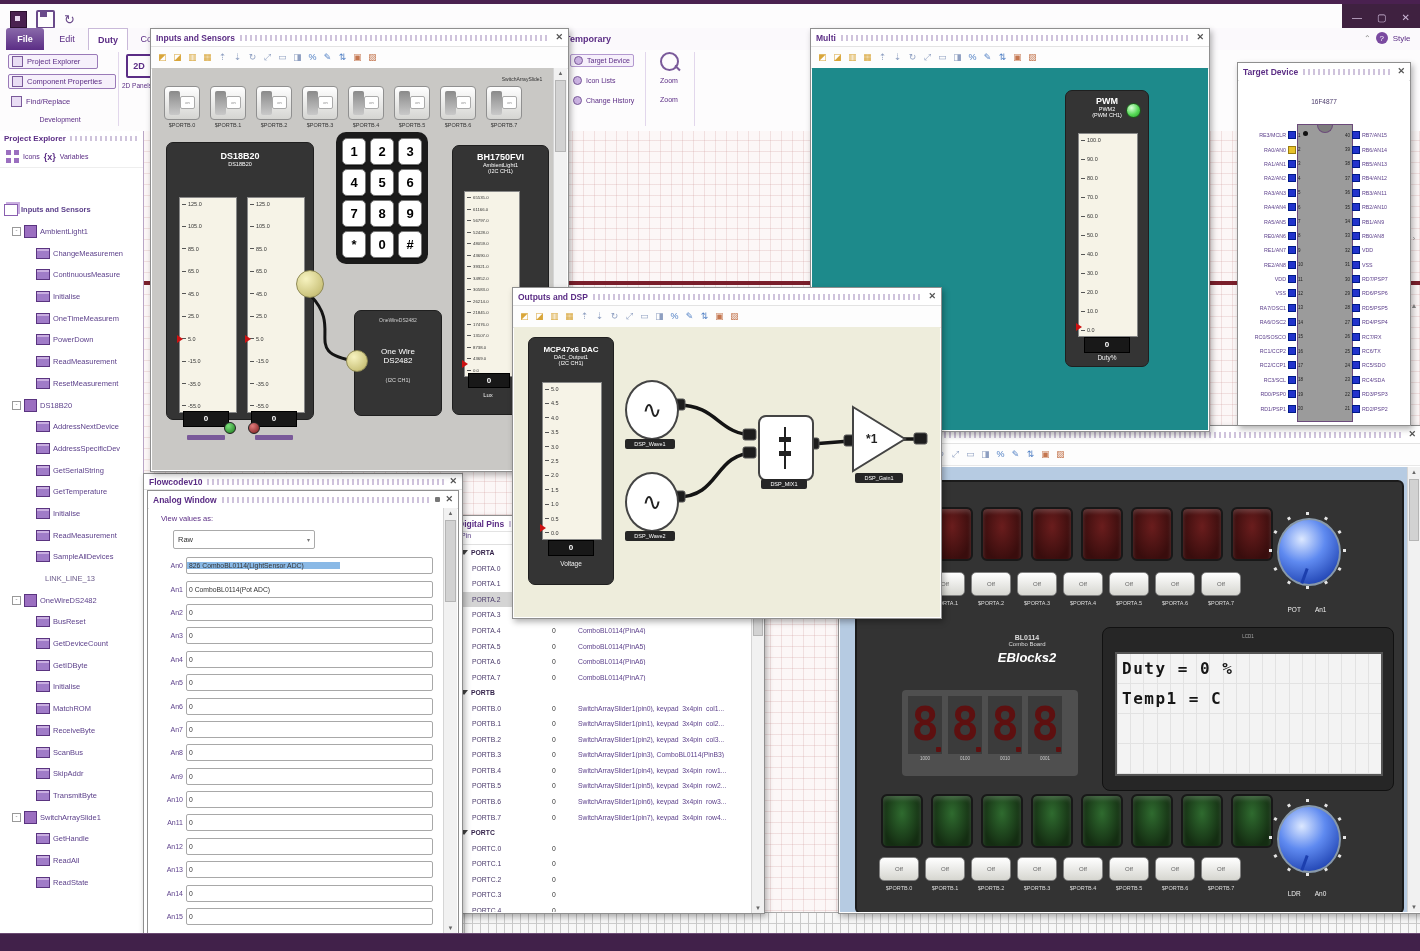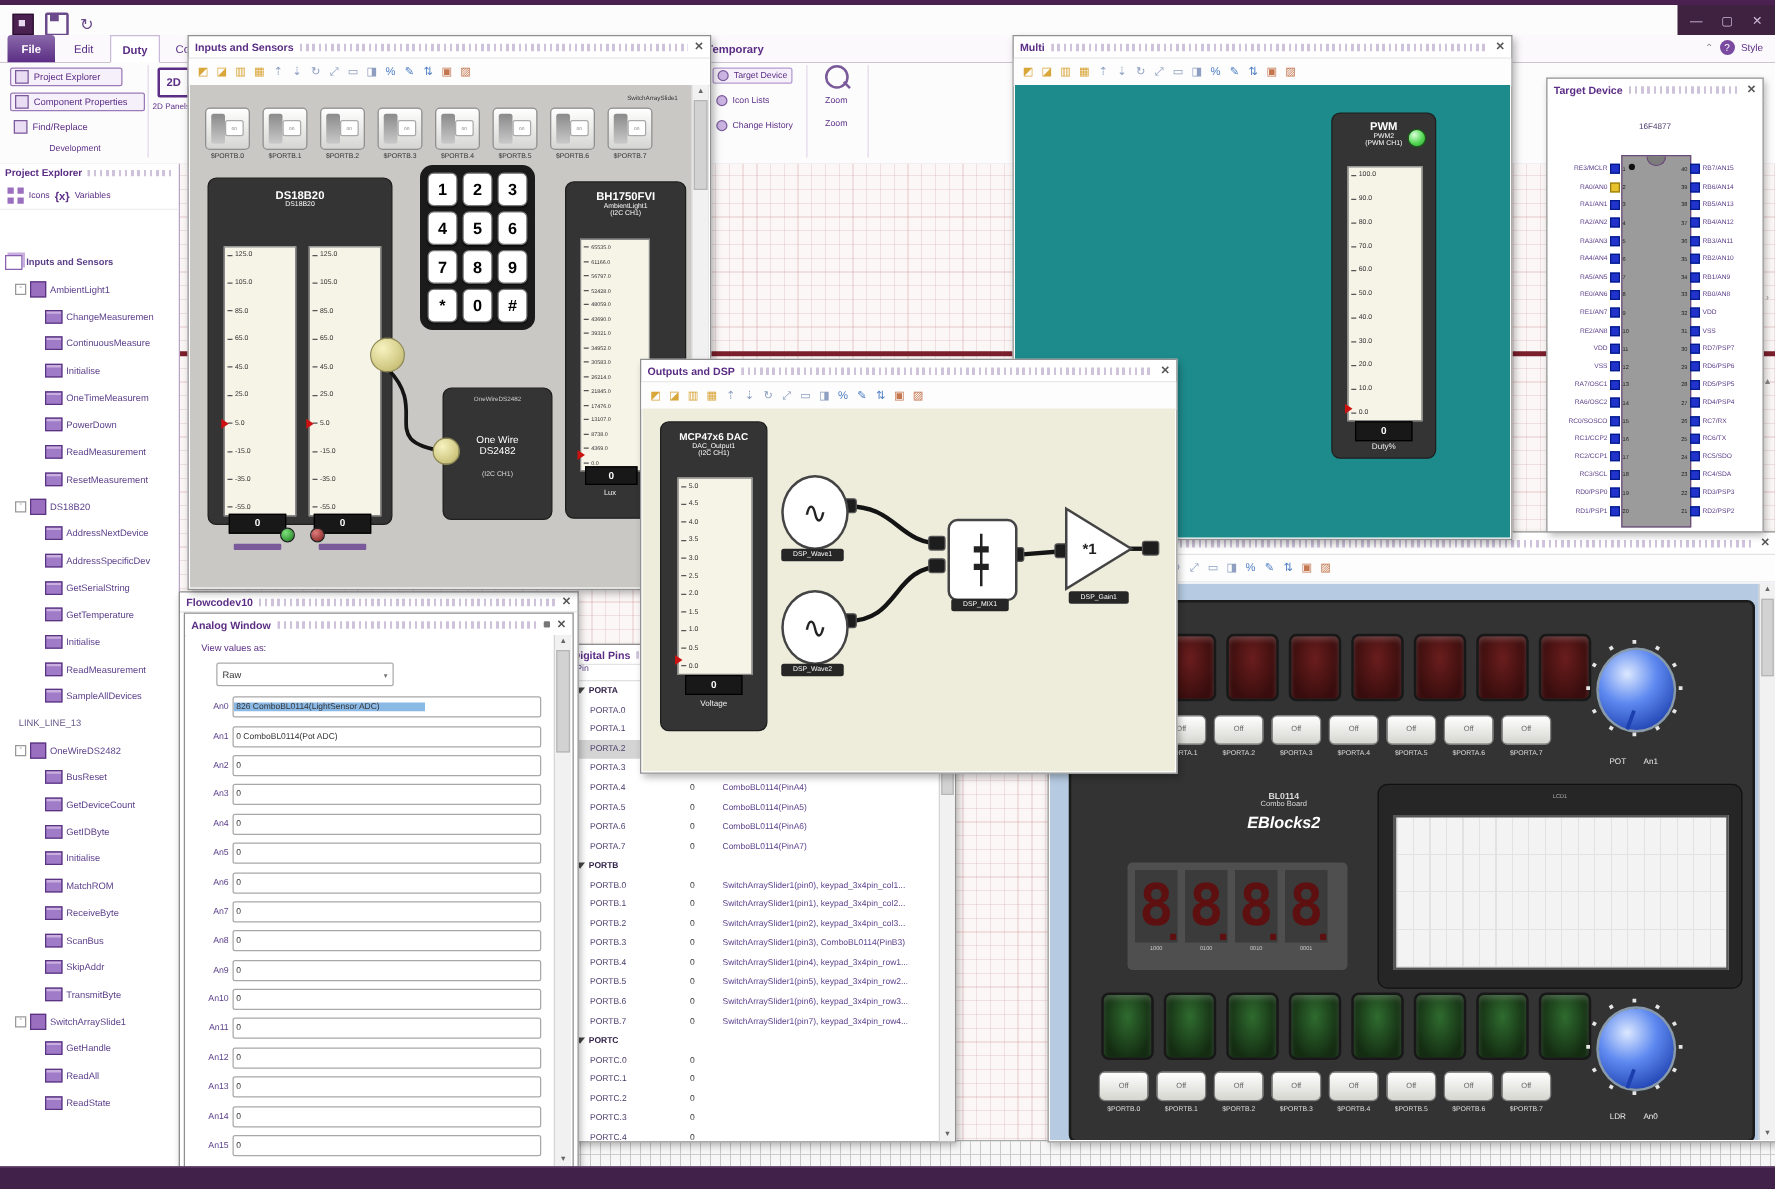--- a/index.html
+++ b/index.html
@@ -134,21 +134,21 @@
   .trow{height:21.7px;display:flex;align-items:center;gap:3px;font-size:7.5px;color:#5b3f8a;white-space:nowrap;overflow:hidden;}
   .trow .exp{width:7px;height:7px;border:1px solid #999;font-size:6px;line-height:5px;text-align:center;color:#666;background:#fff;flex:none;display:none;}
   .trow.g .exp{display:block;}
   .trow .ticon{flex:none;}
   .trow.r{padding-left:4px;font-weight:bold;}
   .trow.r .ticon{width:12px;height:10px;background:#fff;border:1px solid #8a5fb0;box-shadow:2px -2px 0 #c9aee0;}
   .trow.g{padding-left:12px;}
   .trow.g .ticon{width:11px;height:11px;background:#9b6fc0;border:1px solid #5a3480;}
   .trow.c{padding-left:36px;}
   .trow.c .ticon{width:12px;height:9px;background:#a07cc8;border:1px solid #5a3480;box-shadow:inset 0 2px 0 #c9aee0;}
-  .trow.l{padding-left:12px;color:#6a5a8a;}
+  .trow.l{padding-left:42px;color:#6a5a8a;}
   
   .anrow{height:23.4px;display:flex;align-items:center;}
   .anname{width:26px;text-align:right;font-size:7px;color:#5b3f8a;margin-right:3px;flex:none;}
   .anbox{flex:1;height:15px;background:#fff;border:1px solid #a8a8a8;border-radius:2px;overflow:hidden;display:flex;align-items:center;}
   .antext{font-size:6.8px;color:#333;padding-left:2px;white-space:nowrap;}
   .anrow.hl .antext{background:#8ab9e6;padding-right:36px;}
   .drow{height:15.55px;display:flex;align-items:center;font-size:6.8px;color:#4a3a6a;padding-left:18px;white-space:nowrap;overflow:hidden;}
   .drow .dname{width:80px;flex:none;}
   .drow .dval{width:26px;flex:none;color:#333;}
   .drow .ddesc{color:#5b3f8a;overflow:hidden;text-overflow:ellipsis;}
@@ -508,20 +508,22 @@
           <span class="diglab">1000</span>
               <span class="diglab">0100</span>
               <span class="diglab">0010</span>
               <span class="diglab">0001</span>
             </div>
         </div>
         <div id="lcd">
           <div style="text-align:center;font-size:4.5px;color:#aaa;margin-top:6px;">LCD1</div>
           <div id="lcdscr">
 
+          <div class="lcdline">Duty = 0 %</div>
+              <div class="lcdline">Temp1 = C</div>
             </div>
         </div>
         <div class="knob" style="left:410px;top:28px;">
           <span class="sphere"></span>
             <span class="ptr"></span>
         <span class="tk" style="transform: rotate(0deg) translate(37px);"></span>
             <span class="tk" style="transform: rotate(30deg) translate(37px);"></span>
             <span class="tk" style="transform: rotate(60deg) translate(37px);"></span>
             <span class="tk" style="transform: rotate(90deg) translate(37px);"></span>
             <span class="tk" style="transform: rotate(120deg) translate(37px);"></span>

